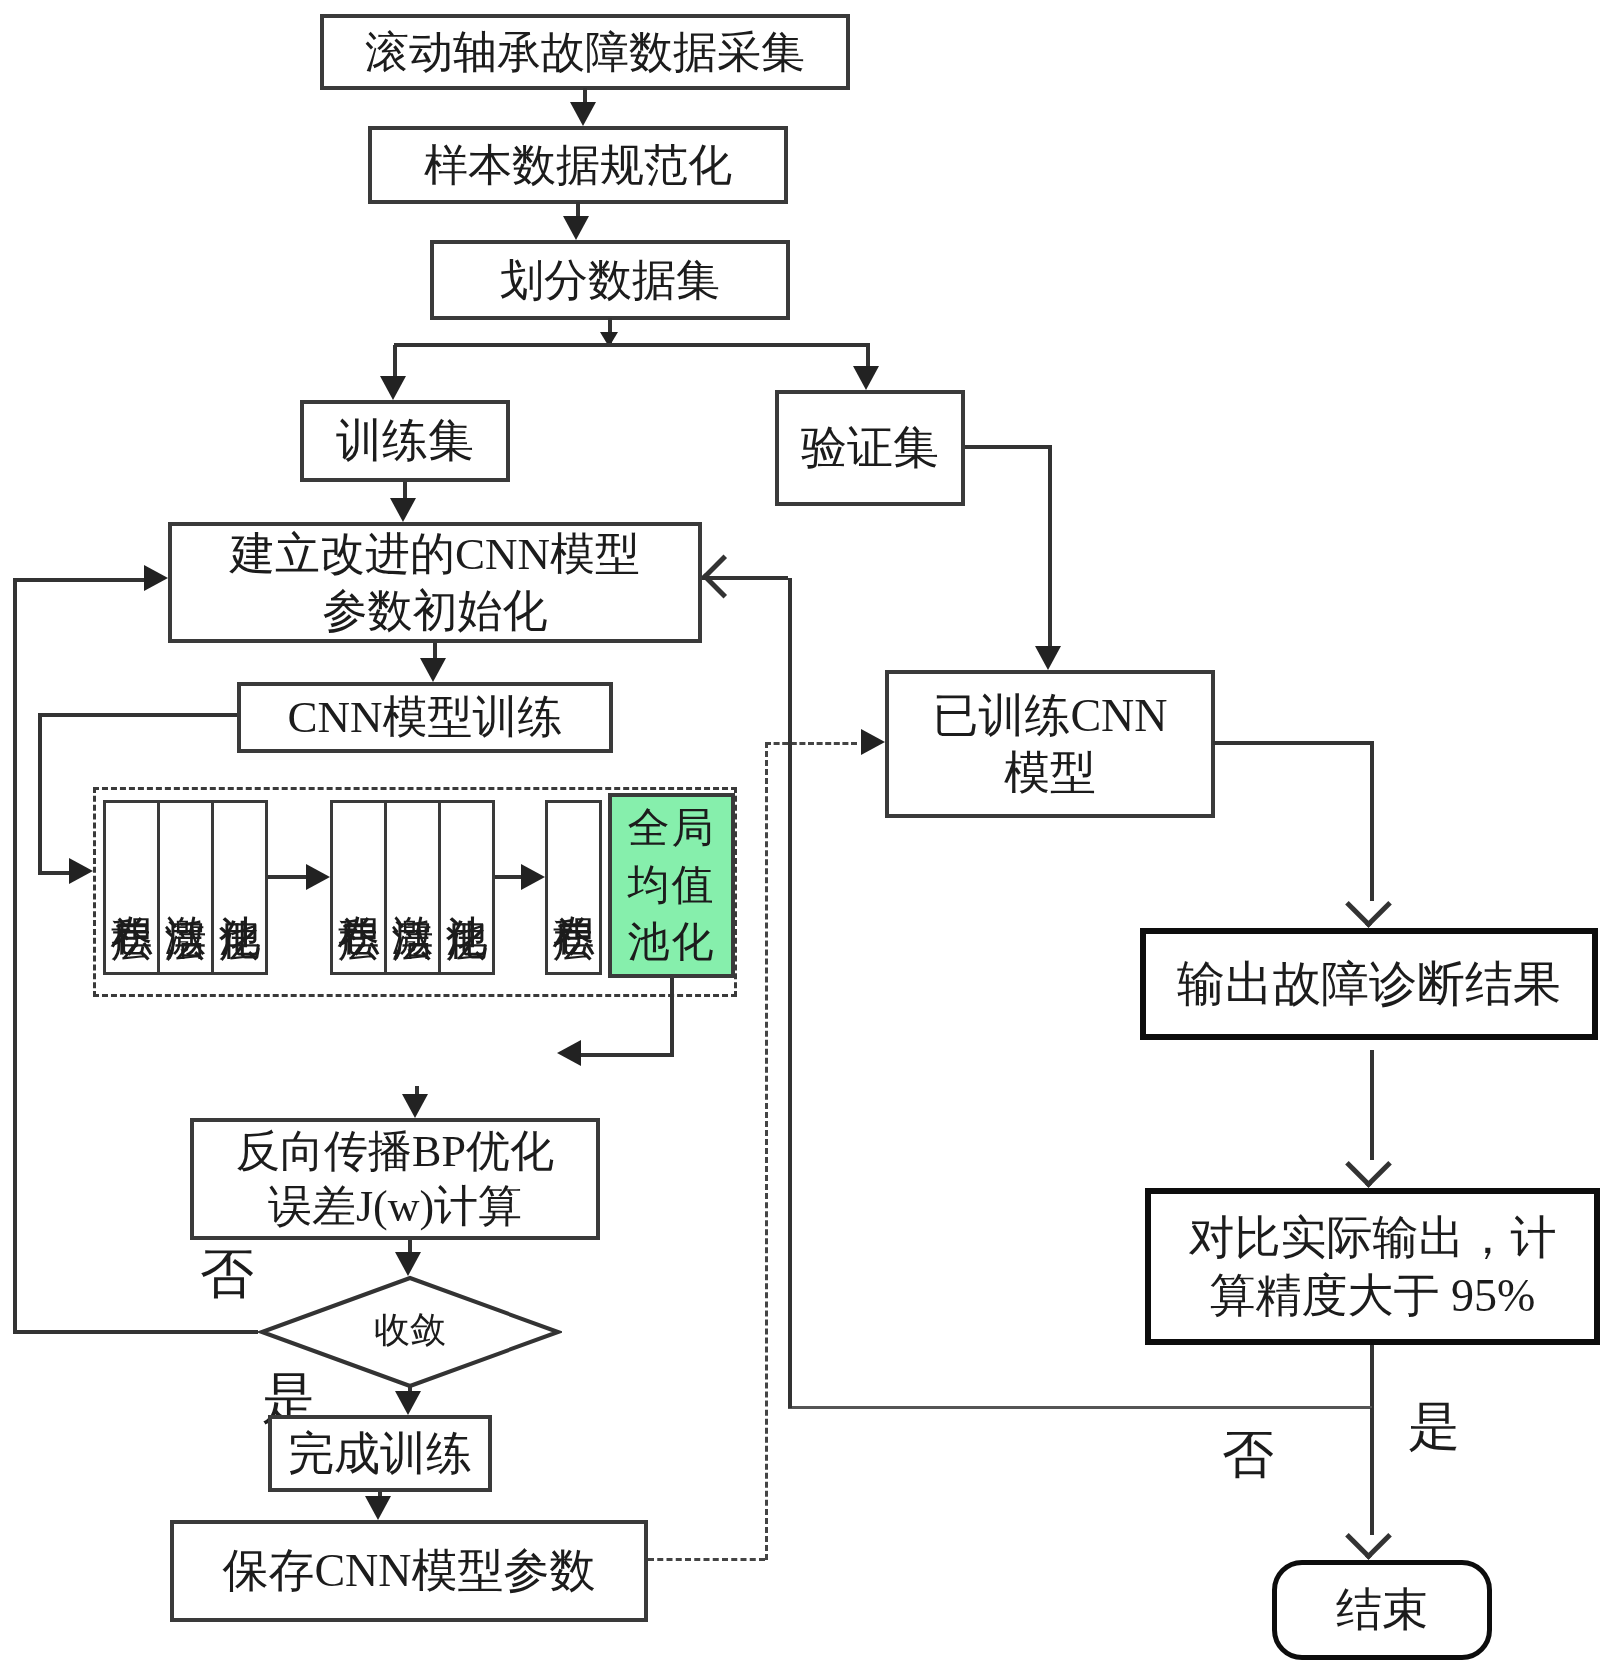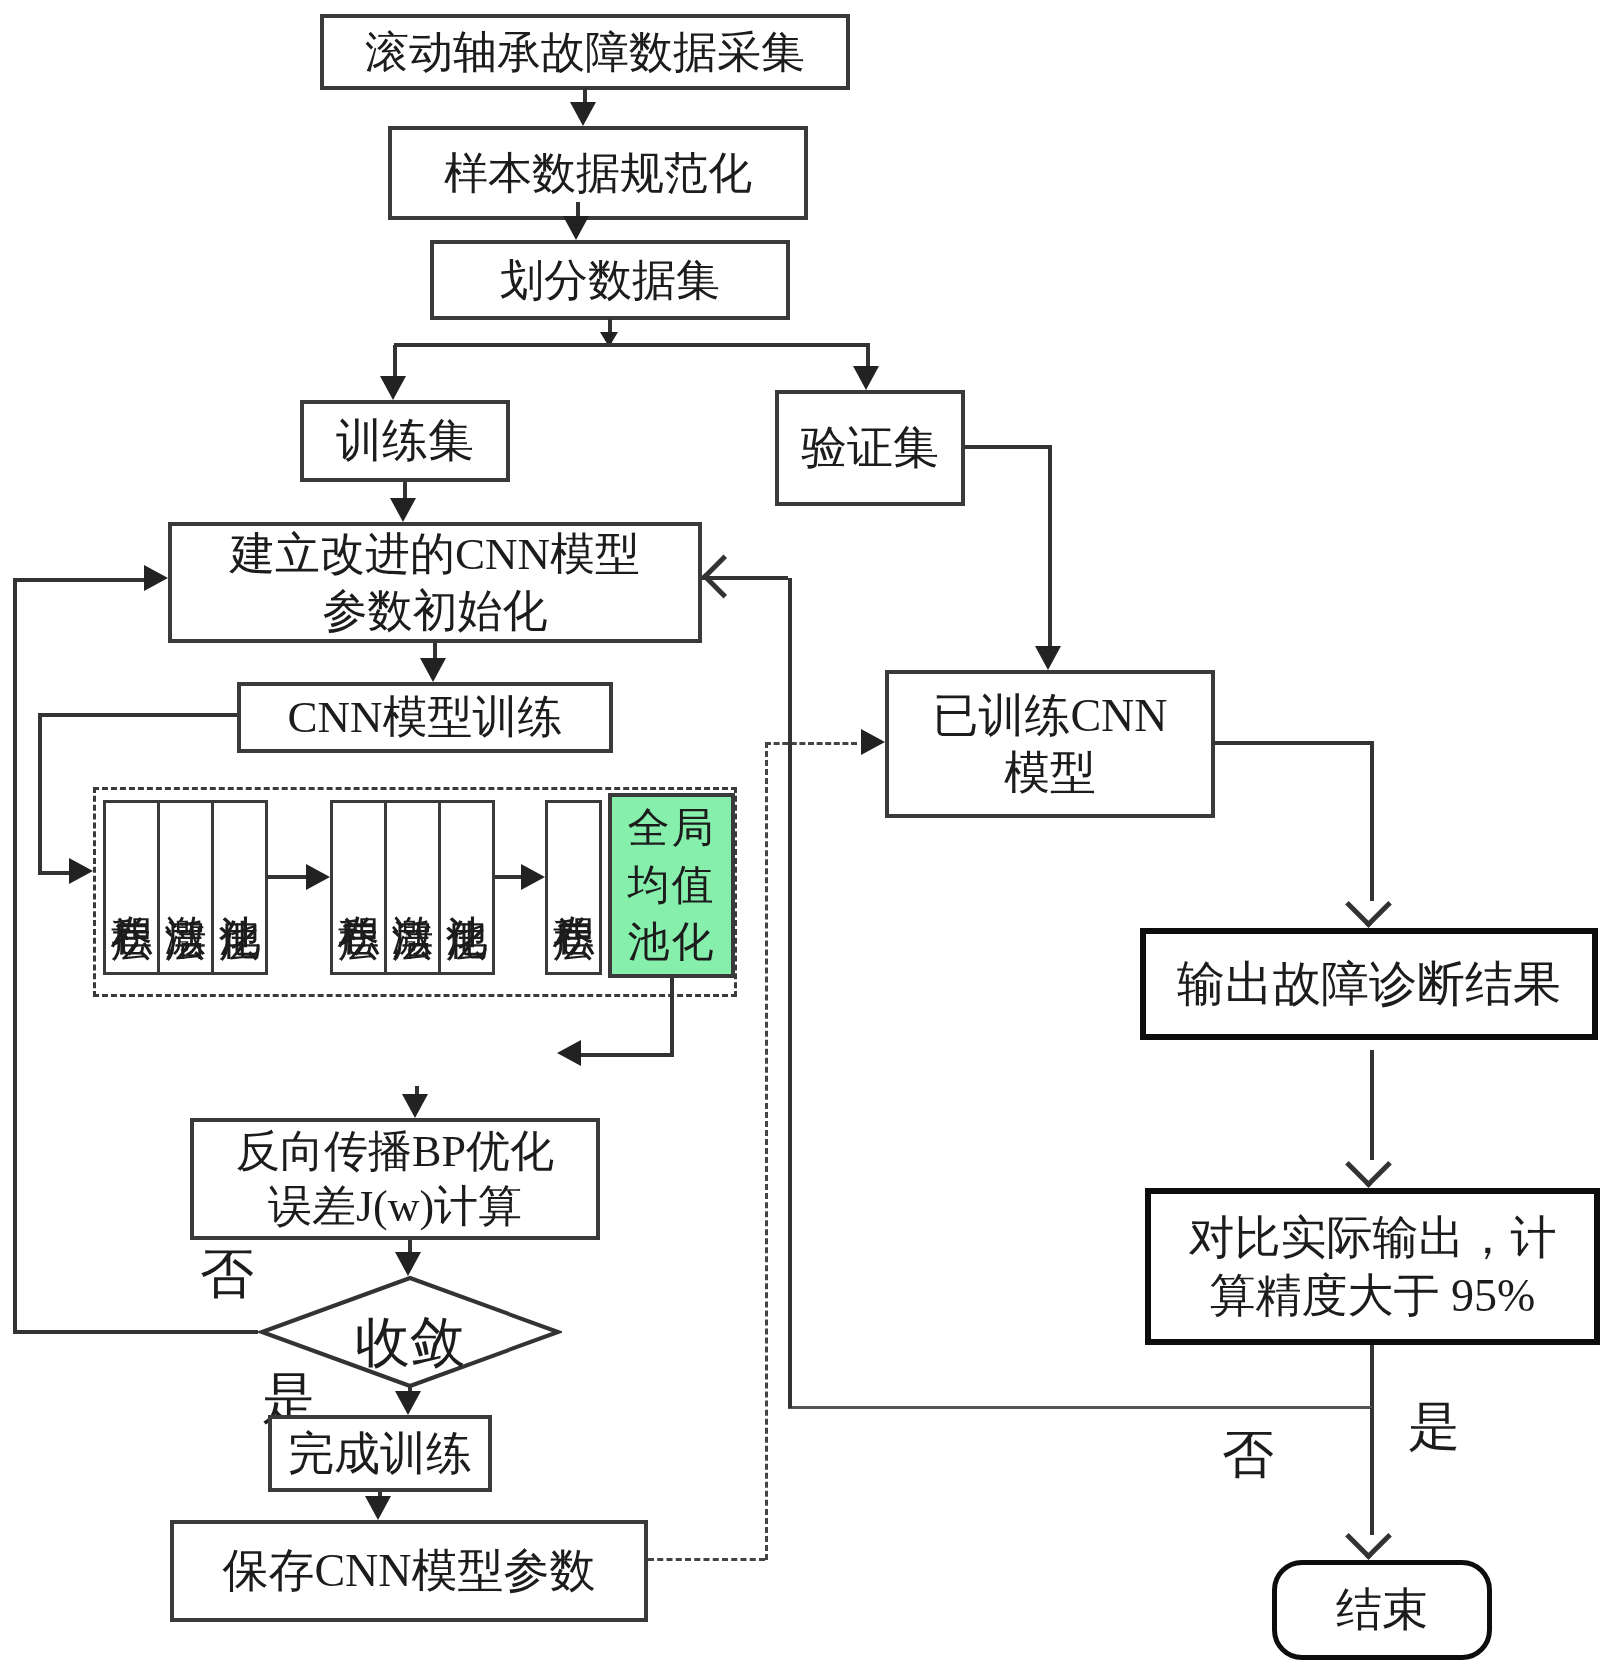--- a/index.html
+++ b/index.html
@@ -41,35 +41,35 @@
   .head-right{position:absolute;width:0;height:0;border-top:13px solid transparent;
     border-bottom:13px solid transparent;border-left:24px solid #222;}
   .head-left{position:absolute;width:0;height:0;border-top:13px solid transparent;
     border-bottom:13px solid transparent;border-right:24px solid #222;}
   .chev-down{position:absolute;width:28px;height:28px;border-right:5px solid #333;
     border-bottom:5px solid #333;transform:rotate(45deg);}
   .chev-left{position:absolute;width:26px;height:26px;border-left:5px solid #333;
     border-bottom:5px solid #333;transform:rotate(45deg);}
   .elabel{position:absolute;font-size:54px;color:#1c1c1c;font-family:"Liberation Serif",serif;}
   .diamond-wrap{position:absolute;}
-  .diamond-text{position:absolute;width:100%;text-align:center;font-size:55px;}
+  .diamond-text{position:absolute;width:100%;text-align:center;font-size:36px;}
 </style>
 </head>
 <body>
 
 <div class="canvas">
 
   <div class="node" style="left:320px;top:14px;width:530px;height:76px;font-size:44px;">
     <span class="ln">滚动轴承故障数据采集</span>
   </div>
 
   <div class="v" style="left:583px;top:88px;height:16px;"></div>
   <div class="head-down" style="left:570px;top:102px;"></div>
 
-  <div class="node" style="left:388px;top:126px;width:420px;height:94px;font-size:44px;">
+  <div class="node" style="left:368px;top:126px;width:420px;height:78px;font-size:44px;">
     <span class="ln">样本数据规范化</span>
   </div>
 
   <div class="v" style="left:576px;top:202px;height:16px;"></div>
   <div class="head-down" style="left:563px;top:216px;"></div>
 
   <div class="node" style="left:430px;top:240px;width:360px;height:80px;font-size:44px;">
     <span class="ln">划分数据集</span>
   </div>
 

